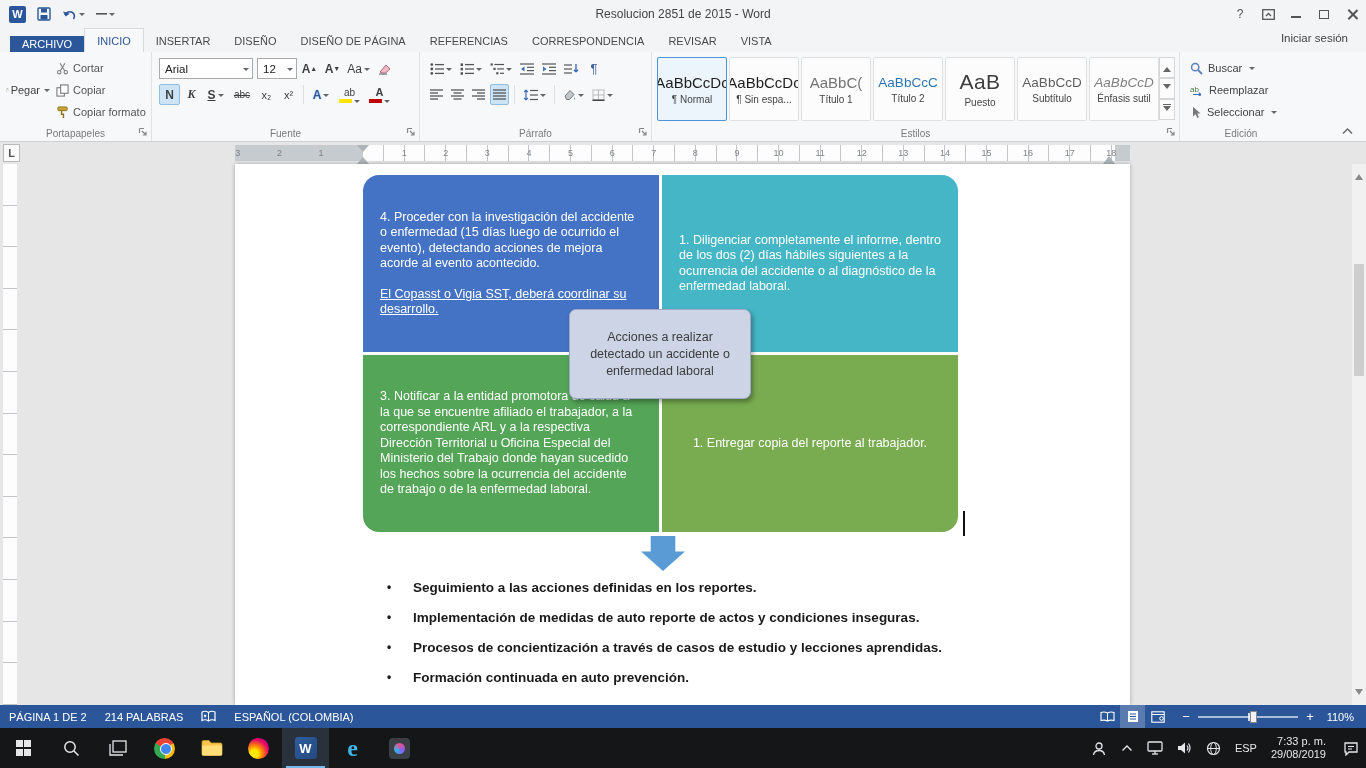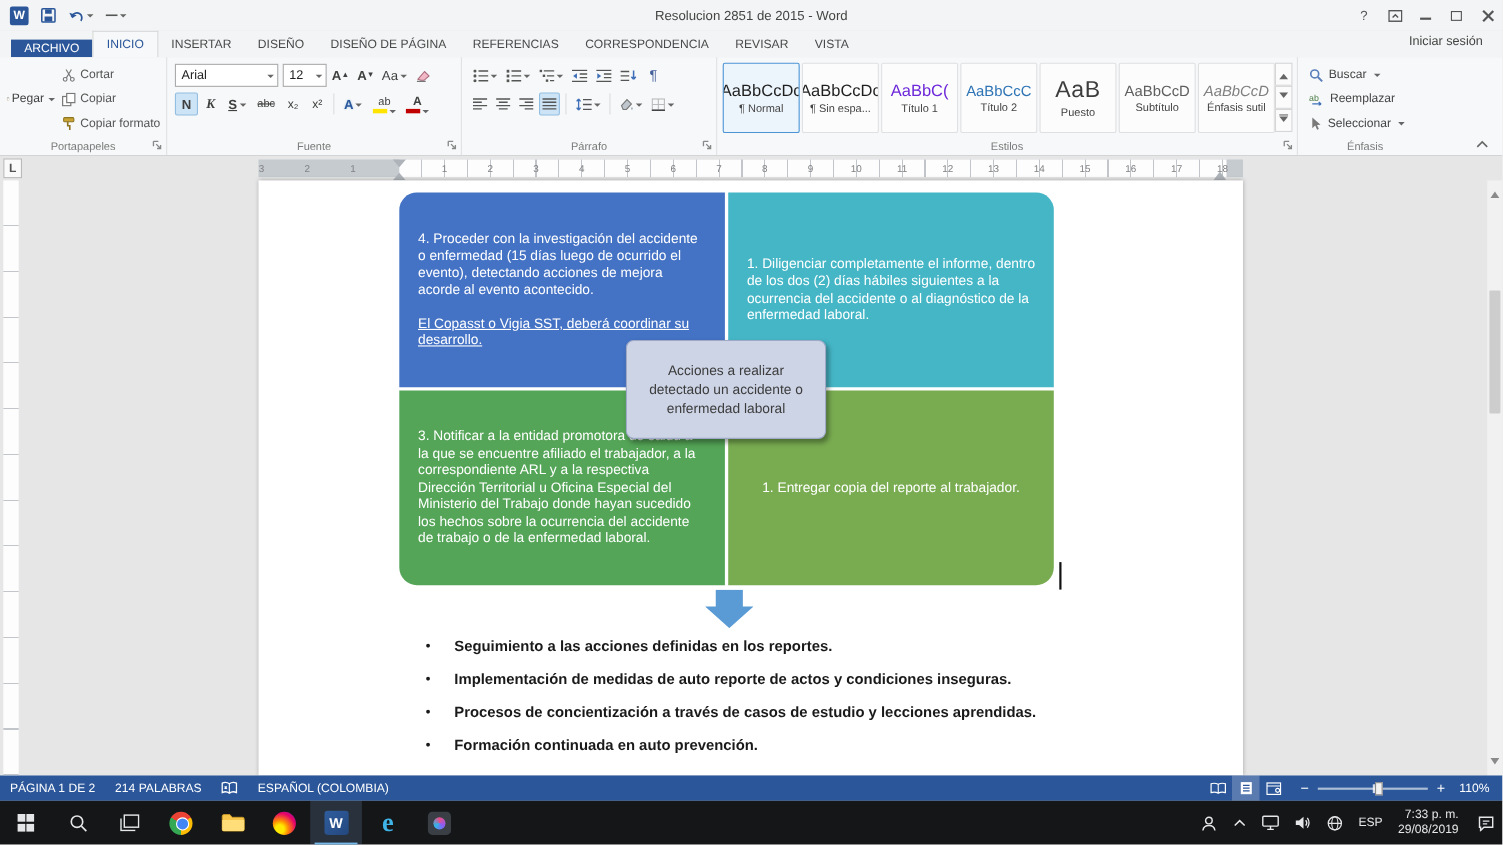--- a/index.html
+++ b/index.html
@@ -57,21 +57,21 @@
 .effA{color:#2B579A;font-weight:bold;text-shadow:0 0 2px #9CC3E5}
 
 .prow1{position:absolute;left:7px;top:6px;display:flex;align-items:center;gap:2px}
 .prow2{position:absolute;left:7px;top:32px;display:flex;align-items:center;gap:2px}
 .pbtn{height:21px;padding:0 2px}
 
 .stylestrip{position:absolute;left:5px;top:5px;display:flex;gap:2px}
 .styleitem{width:70px;height:64px;border:1px solid #DFE0E1;background:#FCFCFD;border-radius:2px;display:flex;flex-direction:column;align-items:center;justify-content:center;gap:3px;overflow:hidden}
 .styleitem[data-selected="true"]{border-color:#4C94D6;background:#EDF5FC}
 .sprev{font-size:15px;color:#1F1F1F;white-space:nowrap}
-.styleitem[data-kind="h1"] .sprev{color:#6d28d9}
+.styleitem[data-kind="h1"] .sprev{color:#737373}
 .styleitem[data-kind="h2"] .sprev{color:#2E74B5;font-size:13.5px}
 .styleitem[data-kind="title"] .sprev{font-size:21px;letter-spacing:.5px;color:#3D3D3D}
 .styleitem[data-kind="subtitle"] .sprev{font-size:13.5px;color:#5F5F5F}
 .styleitem[data-kind="subtle"] .sprev{font-size:13.5px;color:#7F7F7F;font-style:italic}
 .sname{font-size:10px;color:#444;white-space:nowrap}
 .stylearrows{position:absolute;right:4px;top:5px;width:16px;display:flex;flex-direction:column}
 .sarr{width:16px;height:21px;border:1px solid #D5D6D7;background:#FBFBFC;display:flex;align-items:center;justify-content:center}
 .tri-up{width:0;height:0;border:4px solid transparent;border-bottom:5px solid #666}
 .tri-dn{width:0;height:0;border:4px solid transparent;border-top:5px solid #666}
 .morebar{display:flex;flex-direction:column;align-items:center;gap:1px}
@@ -568,21 +568,21 @@
           </svg>
         <span>Reemplazar</span>
       </div>
       <div class="erow" style="top:50px">
         <svg width="12" height="13" viewBox="0 0 12 13">
             <path d="M3 0.8 L3 10.5 L5.6 8.2 L7.4 12 L9 11.2 L7.3 7.6 L10.5 7.4 Z" fill="#7A7A7A"></path>
           </svg>
         <span>Seleccionar</span>
           <span class="dd"></span>
       </div>
-      <div class="rlabel">Énfasis</div>
+      <div class="rlabel">Edición</div>
     </div>
 
     <div class="collapse">
       <svg width="13" height="8" viewBox="0 0 13 8">
           <path d="M2 6.5 L6.5 2 L11 6.5" fill="none" stroke="#666" stroke-width="1.4"></path>
         </svg>
     </div>
   </div>
 
   <div class="rulerrow">

